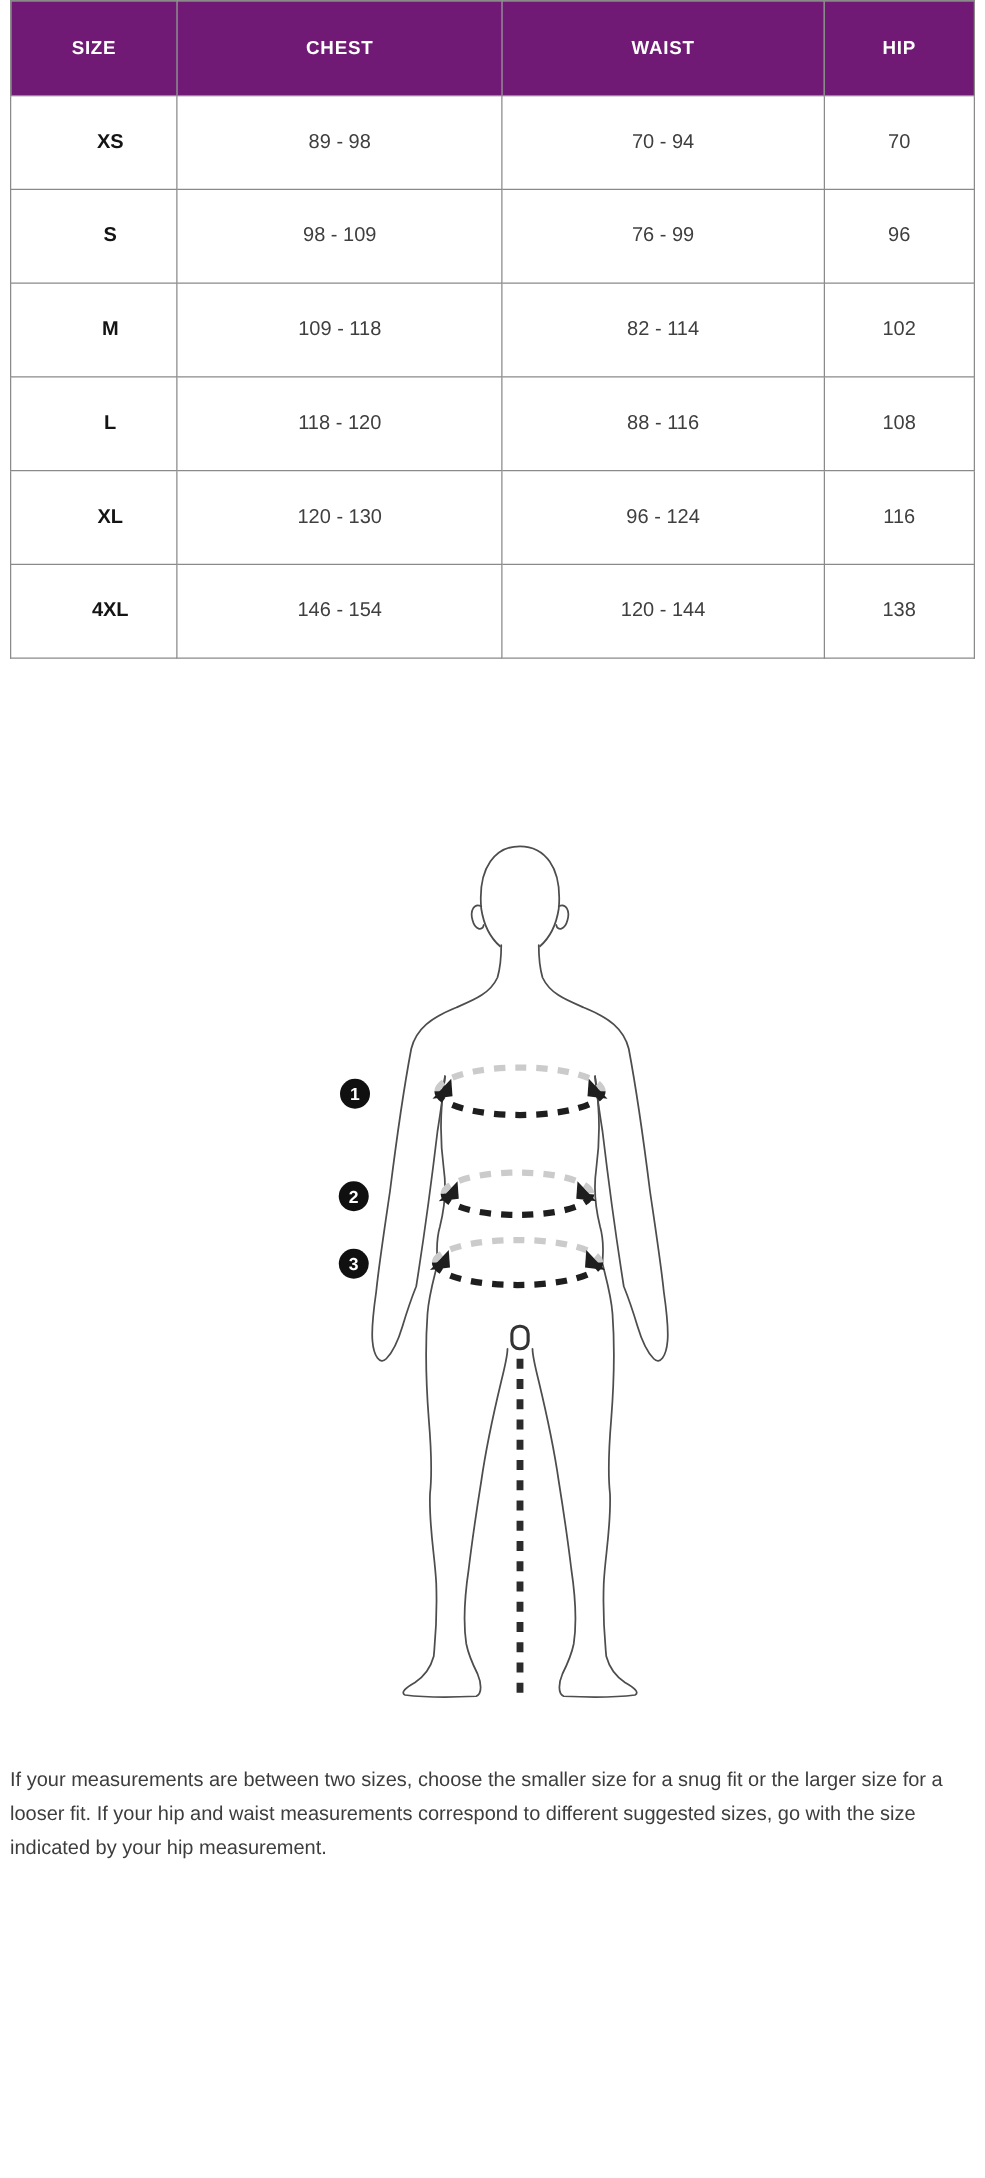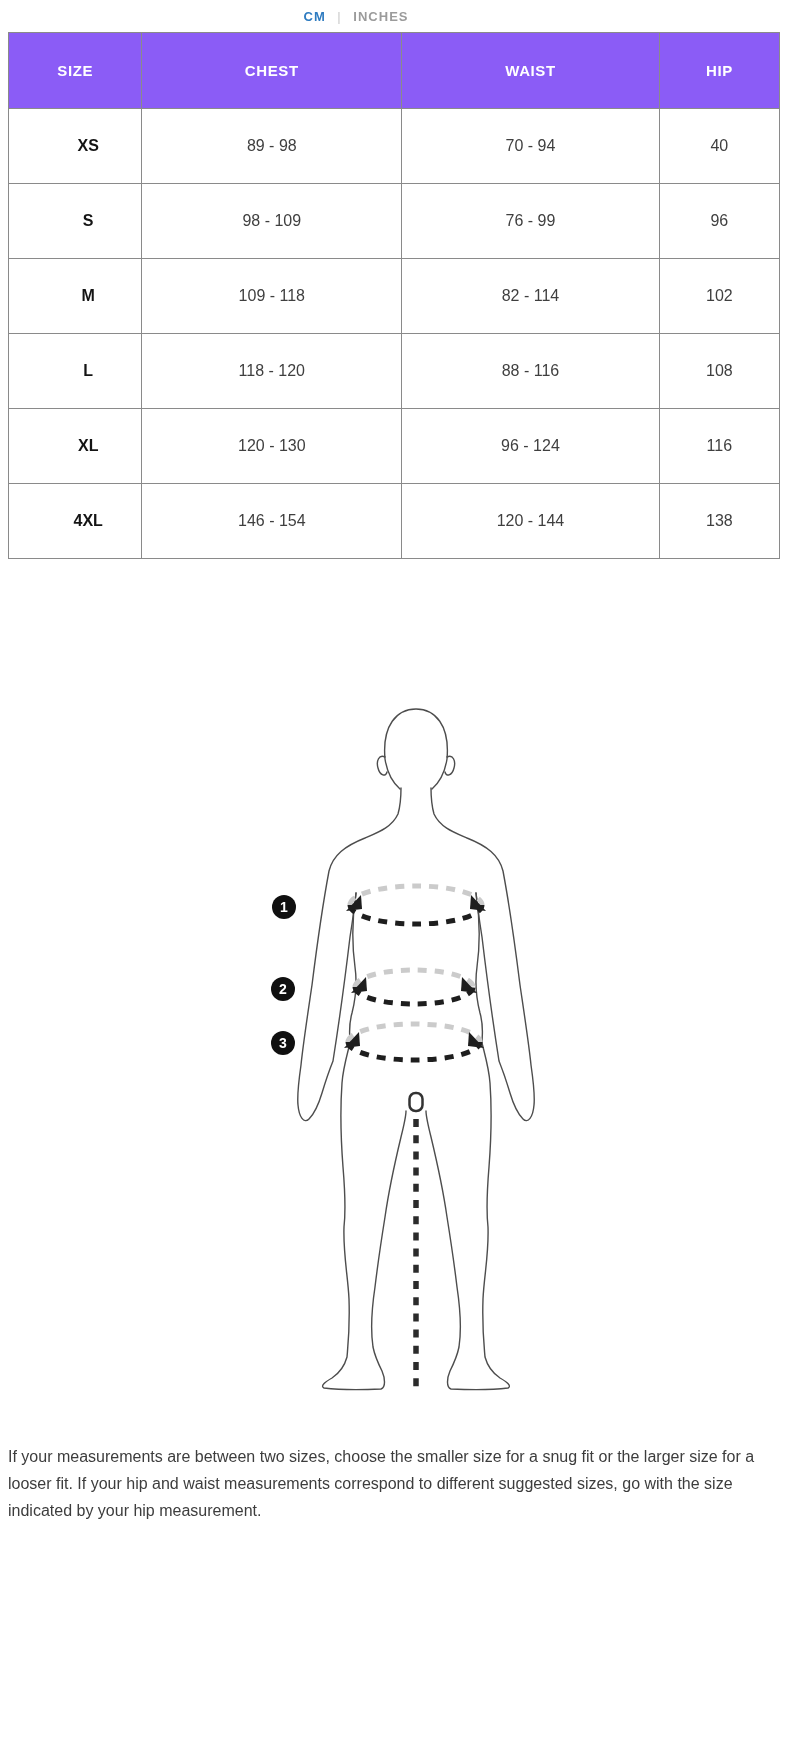--- a/index.html
+++ b/index.html
@@ -23,21 +23,21 @@
   .toggle-bar .unit-in{color:#9b9b9b;cursor:pointer;}
 
   
   table.size-table{
     width:772px;
     margin:0 8px;
     border-collapse:collapse;
     table-layout:fixed;
   }
   .size-table th{
-    background:#8b5cf6;
+    background:#701a75;
     color:#ffffff;
     font-size:15px;
     font-weight:bold;
     letter-spacing:.6px;
     height:73px;
     border:1px solid #8a8a8a;
     text-align:center;
   }
   .size-table td{
     height:72px;
@@ -91,25 +91,20 @@
     font-size:16px;
     line-height:27px;
     color:#3d3d3d;
   }
 </style>
 </head>
 <body>
 
 <div class="page">
 
-  <div class="toggle-bar">
-    <span class="unit-cm">CM</span>
-    <span class="sep">|</span>
-    <span class="unit-in">INCHES</span>
-  </div>
 
   <table class="size-table">
     <colgroup>
       <col class="col-size">
         <col class="col-chest">
         <col class="col-waist">
         <col class="col-hip">
     </colgroup>
     <thead>
       <tr>
@@ -117,21 +112,21 @@
         <th>CHEST</th>
         <th>WAIST</th>
         <th>HIP</th>
       </tr>
     </thead>
     <tbody>
       <tr>
         <td class="size-cell">XS</td>
         <td>89 - 98</td>
         <td>70 - 94</td>
-        <td>40</td>
+        <td>70</td>
       </tr>
       <tr>
         <td class="size-cell">S</td>
         <td>98 - 109</td>
         <td>76 - 99</td>
         <td>96</td>
       </tr>
       <tr>
         <td class="size-cell">M</td>
         <td>109 - 118</td>

